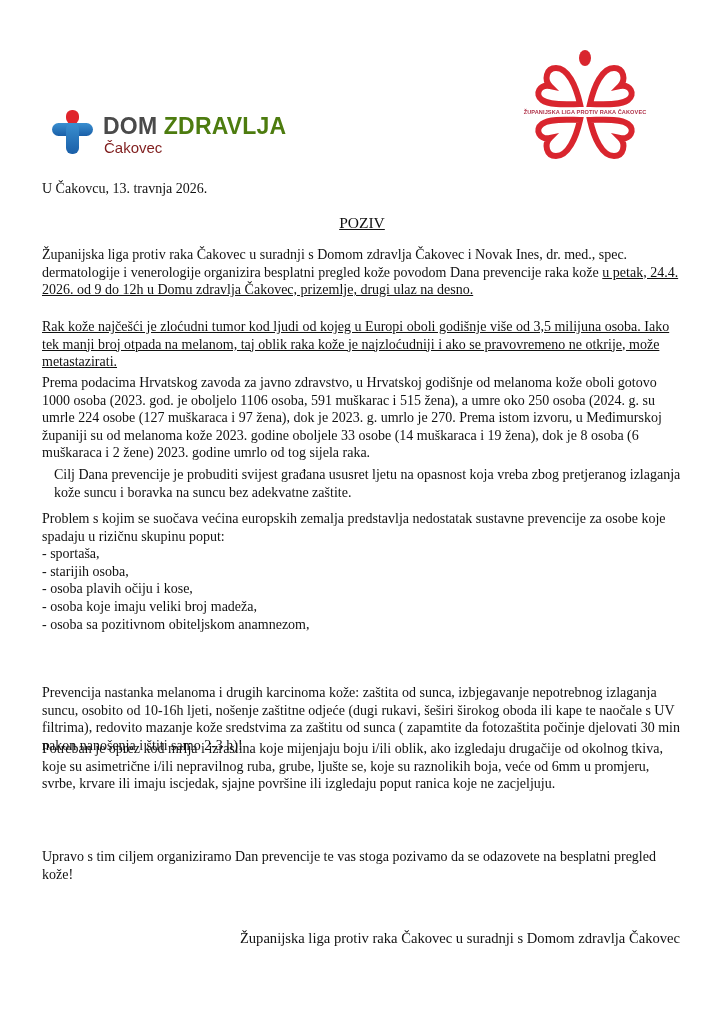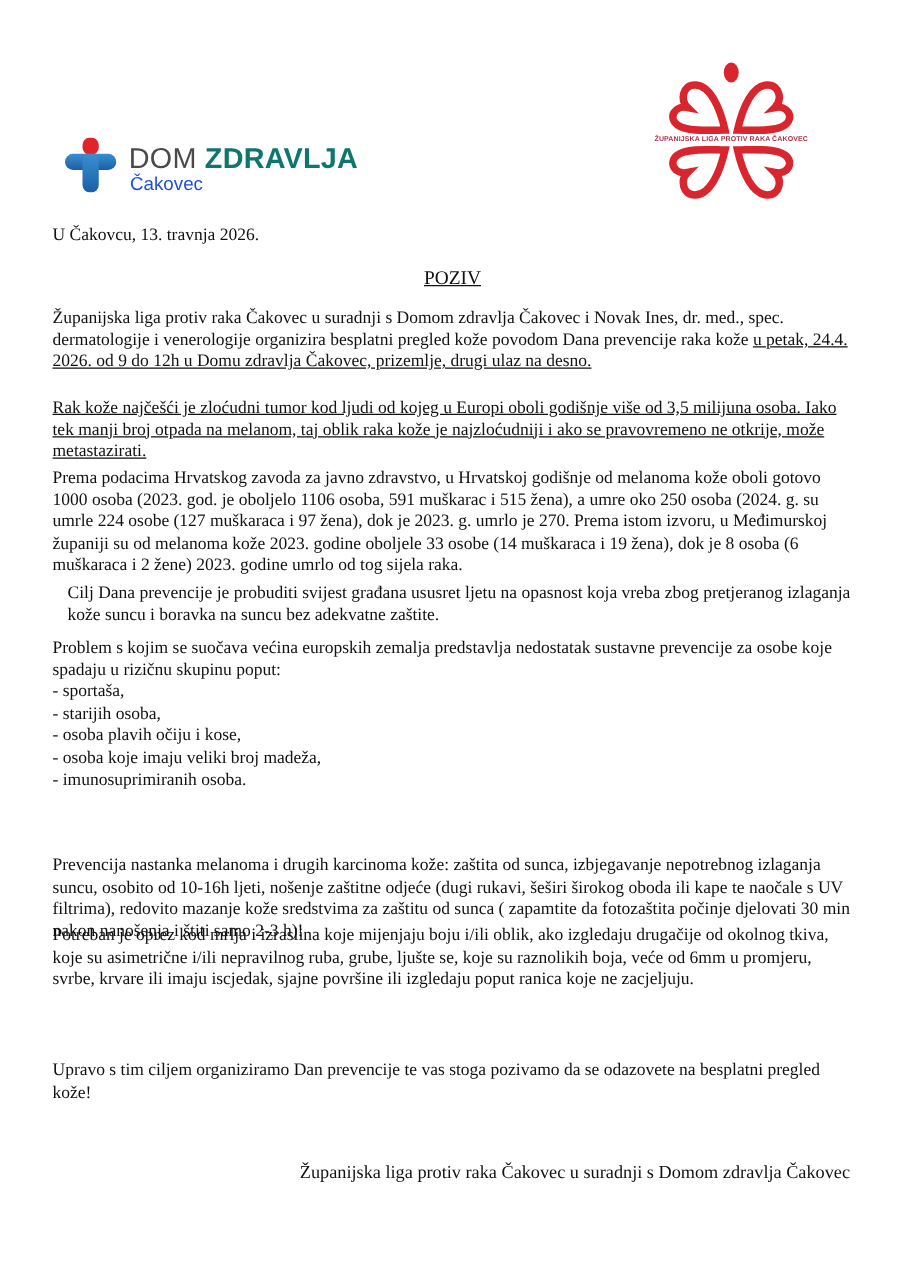--- a/index.html
+++ b/index.html
@@ -5,24 +5,24 @@
   html, body { margin: 0; padding: 0; background: #ffffff; }
   body { width: 724px; height: 1024px; position: relative; overflow: hidden;
          font-family: "Liberation Serif", "DejaVu Serif", serif; color: #111; }
   .page { position: absolute; left: 0; top: 0; width: 724px; height: 1024px; }
 
   
   .dz-logo { position: absolute; left: 52px; top: 110px; width: 260px; height: 55px; }
   .dz-cross { position: absolute; left: 0; top: 0; width: 42px; height: 44px; }
   .dz-title { position: absolute; left: 51px; top: 3px; font-family: "Liberation Sans", "DejaVu Sans", sans-serif;
               font-size: 23px; line-height: 26px; white-space: nowrap; letter-spacing: 0.2px; }
-  .dz-title .dom { color: #4a4a4a; font-weight: normal; }
-  .dz-title .zdr { color: #0f766e; font-weight: bold; }
+  .dz-title .dom { color: #4a4a4a; font-weight: bold; }
+  .dz-title .zdr { color: #4d7c0f; font-weight: bold; }
   .dz-sub { position: absolute; left: 52px; top: 29px; font-family: "Liberation Sans", "DejaVu Sans", sans-serif;
-            font-size: 15px; color: #1d4ed8; }
+            font-size: 15px; color: #7f1d1d; }
 
   
   .liga-logo { position: absolute; left: 510px; top: 38px; width: 150px; height: 130px; }
   .liga-text { position: absolute; left: 0; top: 71px; width: 150px; text-align: center;
                font-family: "Liberation Sans", "DejaVu Sans", sans-serif; font-size: 5.6px; font-weight: bold;
                color: #b0334a; letter-spacing: 0.1px; white-space: nowrap; }
 
   .text { position: absolute; left: 42px; width: 640px; font-size: 14px; line-height: 17.6px; }
   .p { margin: 0; }
   .u { text-decoration: underline; }
@@ -85,21 +85,21 @@
 
   <div class="text" style="top:466px;margin-left:12px;">Cilj Dana prevencije  je probuditi svijest građana ususret ljetu  na opasnost koja vreba zbog pretjeranog izlaganja kože suncu  i boravka na suncu bez adekvatne zaštite.</div>
 
   <div class="text" style="top:510px;">
     <p class="p">Problem s kojim se suočava većina europskih zemalja predstavlja nedostatak sustavne prevencije za osobe koje spadaju u rizičnu skupinu poput:</p>
     <ul class="list">
       <li>- sportaša,</li>
       <li>- starijih osoba,</li>
       <li>- osoba plavih očiju i kose,</li>
       <li>- osoba koje imaju veliki broj madeža,</li>
-      <li>- imunosuprimiranih osoba.</li>
+      <li>- osoba sa pozitivnom obiteljskom anamnezom,</li>
     </ul>
   </div>
 
   <div class="text" style="top:684px;">Prevencija nastanka melanoma i drugih karcinoma kože: zaštita od sunca, izbjegavanje nepotrebnog izlaganja suncu, osobito od 10-16h ljeti,  nošenje zaštitne odjeće (dugi rukavi, šeširi širokog oboda ili kape te naočale s UV filtrima), redovito mazanje kože sredstvima za zaštitu od sunca ( zapamtite da fotozaštita počinje djelovati 30 min nakon nanošenja i štiti samo 2-3 h)!</div>
 
   <div class="text" style="top:723px;margin-top:17px;">Potreban je oprez kod mrlja i izraslina koje mijenjaju boju i/ili oblik, ako izgledaju drugačije od okolnog tkiva, koje su asimetrične i/ili nepravilnog ruba, grube, ljušte se, koje su raznolikih boja, veće od 6mm u promjeru, svrbe, krvare ili imaju iscjedak, sjajne površine ili izgledaju poput ranica koje ne zacjeljuju.</div>
 
   <div class="text" style="top:848px;">Upravo s tim ciljem organiziramo Dan prevencije te vas stoga pozivamo da se odazovete na besplatni pregled kože!</div>
 
   <div class="sig">Županijska liga protiv raka Čakovec u suradnji s Domom zdravlja Čakovec</div>

